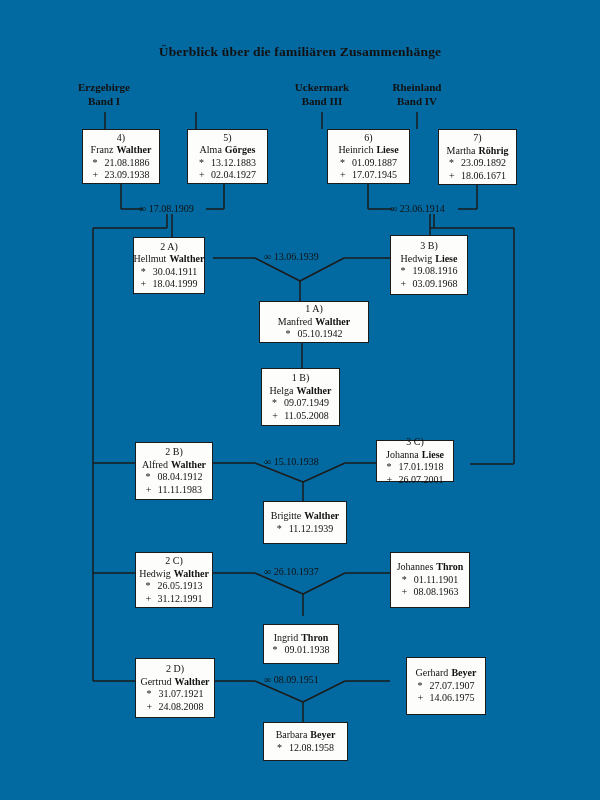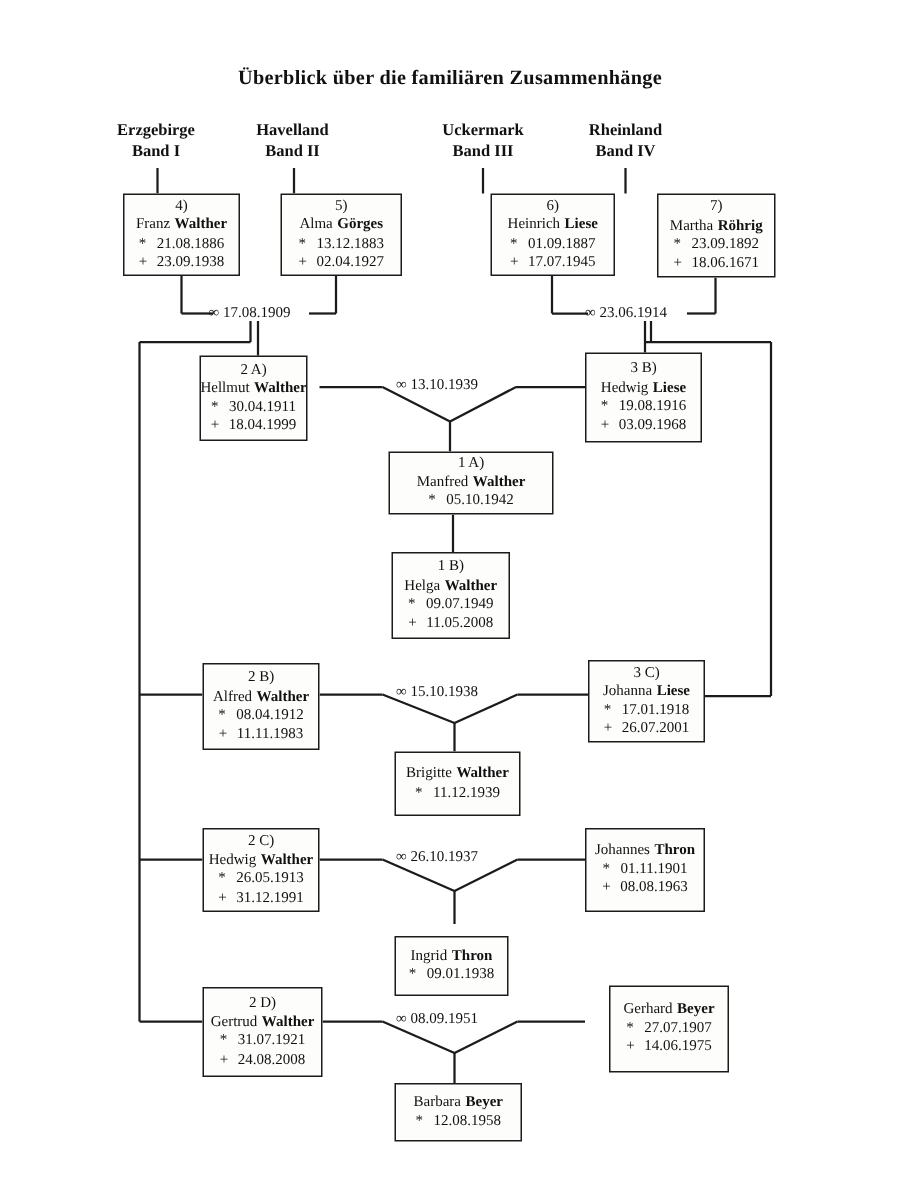--- a/index.html
+++ b/index.html
@@ -1,18 +1,18 @@
 <!DOCTYPE html>
 <html><head>
 <meta charset="utf-8">
 <style>
   html,body { margin:0; padding:0; background:#e8e8e8; }
   .page {
     position:relative; width:600px; height:800px; margin:0 auto;
-    background:#ffffff; color:#111;
+    background:#0369a1; color:#111;
     font-family:"Liberation Serif", serif;
     overflow:hidden;
   }
   .title {
     position:absolute; left:0; top:44px; width:600px;
     text-align:center; font-weight:bold; font-size:13.5px; letter-spacing:.2px;
   }
   .volhead {
     position:absolute; width:90px; text-align:center;
     font-weight:bold; font-size:11px; line-height:13.5px;
@@ -37,24 +37,20 @@
 <body>
 
 <div class="page">
 
   <div class="title">Überblick über die familiären Zusammenhänge</div>
 
   <div class="volhead" style="left:59px;top:81px">
     <div>Erzgebirge</div>
     <div>Band I</div>
   </div>
-  <div class="volhead" style="left:150px;top:81px">
-    <div>Havelland</div>
-    <div>Band II</div>
-  </div>
   <div class="volhead" style="left:277px;top:81px">
     <div>Uckermark</div>
     <div>Band III</div>
   </div>
   <div class="volhead" style="left:372px;top:81px">
     <div>Rheinland</div>
     <div>Band IV</div>
   </div>
 
   <svg class="lines-layer" width="600" height="800" viewBox="0 0 600 800" stroke="#1b1b1b" stroke-width="1.5">
@@ -120,21 +116,21 @@
       <line x1="215" y1="681" x2="255" y2="681"></line>
       <line x1="255" y1="681" x2="303" y2="702"></line>
       <line x1="303" y1="702" x2="345" y2="681"></line>
       <line x1="345" y1="681" x2="390" y2="681"></line>
       <line x1="303" y1="702" x2="303" y2="722"></line>
     </g>
   </svg>
 
   <div class="mlabel" style="left:139px;top:202px">∞ 17.08.1909</div>
   <div class="mlabel" style="left:390px;top:202px">∞ 23.06.1914</div>
-  <div class="mlabel" style="left:264px;top:250px">∞ 13.10.1939</div>
+  <div class="mlabel" style="left:264px;top:250px">∞ 13.06.1939</div>
   <div class="mlabel" style="left:264px;top:455px">∞ 15.10.1938</div>
   <div class="mlabel" style="left:264px;top:565px">∞ 26.10.1937</div>
   <div class="mlabel" style="left:264px;top:673px">∞ 08.09.1951</div>
 
   <div class="pbox" style="left:82px;top:129px;width:78px;height:55px">
     <div>4)</div>
     <div class="pname"><span>Franz</span><span class="surname">Walther</span></div>
     <div class="pdate">
         <span class="sym">*</span>
         <span>21.08.1886</span>
@@ -238,21 +234,21 @@
     <div class="pdate">
         <span class="sym">*</span>
         <span>08.04.1912</span>
       </div>
     <div class="pdate">
         <span class="sym">+</span>
         <span>11.11.1983</span>
       </div>
   </div>
 
-  <div class="pbox" style="left:392px;top:440px;width:78px;height:55px">
+  <div class="pbox" style="left:376px;top:440px;width:78px;height:42px">
     <div>3 C)</div>
     <div class="pname"><span>Johanna</span><span class="surname">Liese</span></div>
     <div class="pdate">
         <span class="sym">*</span>
         <span>17.01.1918</span>
       </div>
     <div class="pdate">
         <span class="sym">+</span>
         <span>26.07.2001</span>
       </div>

